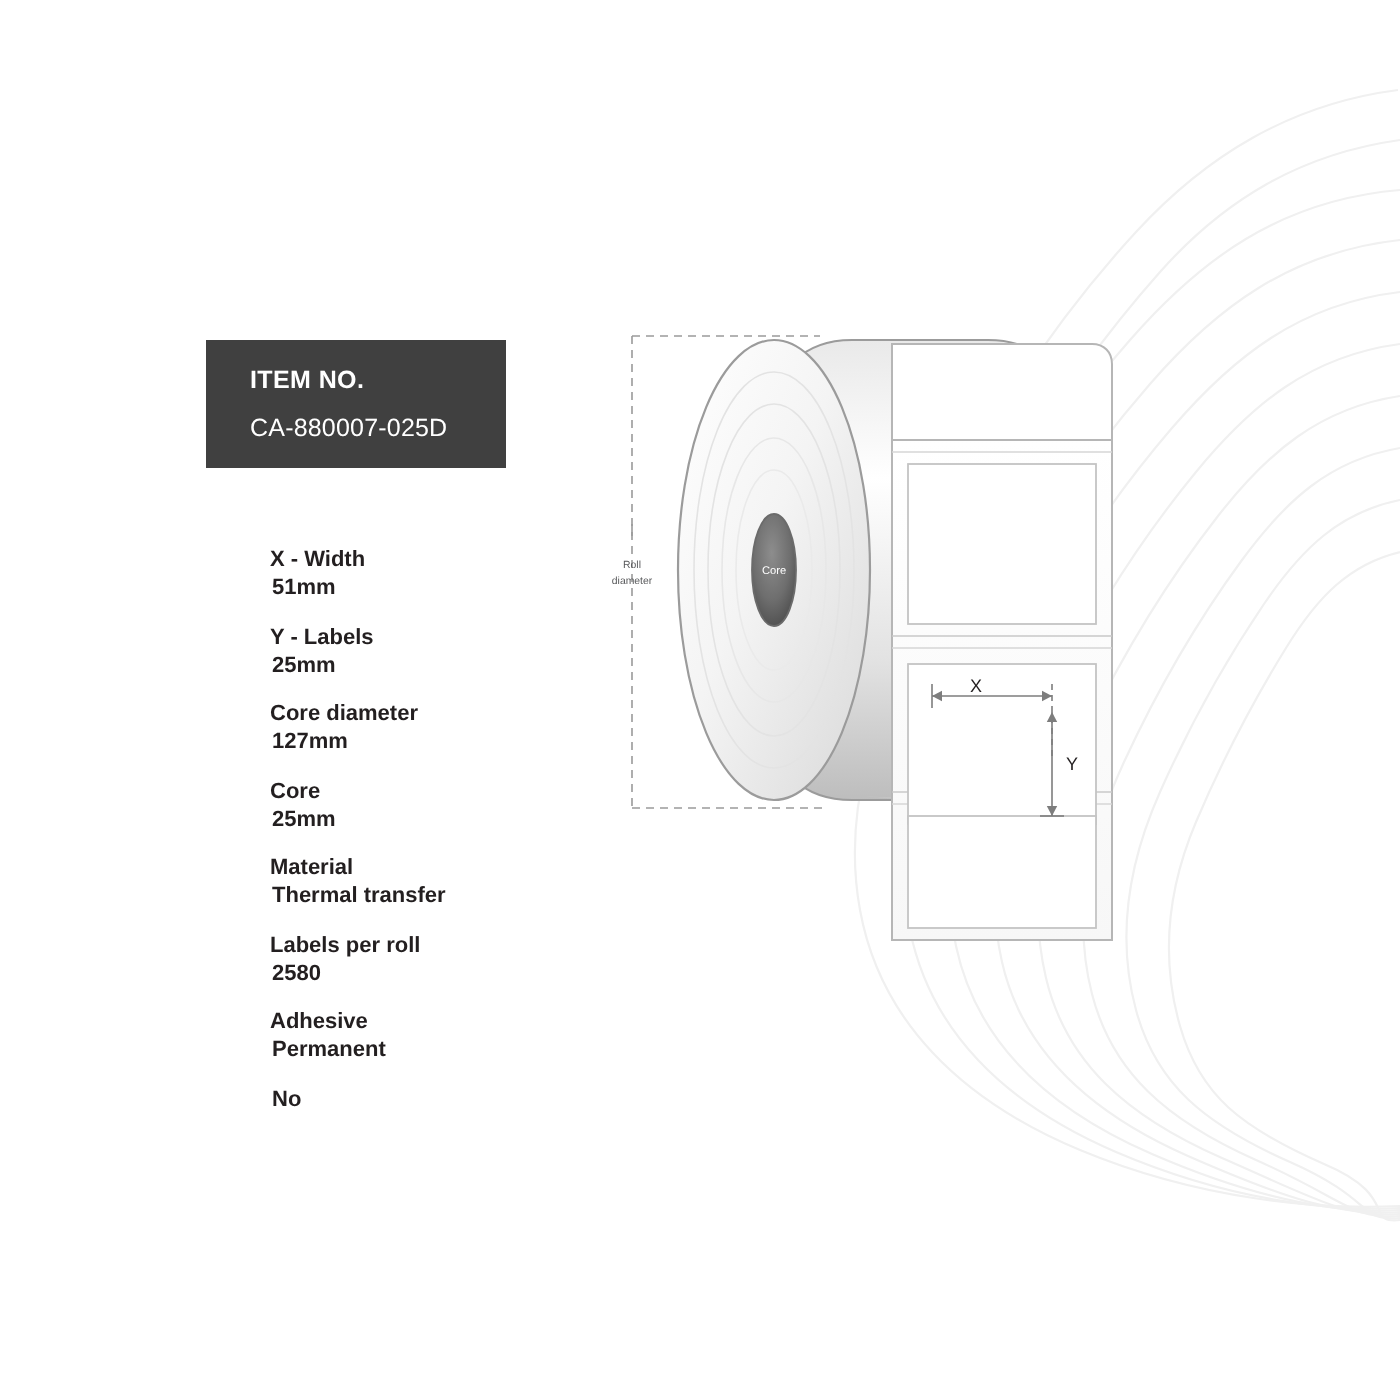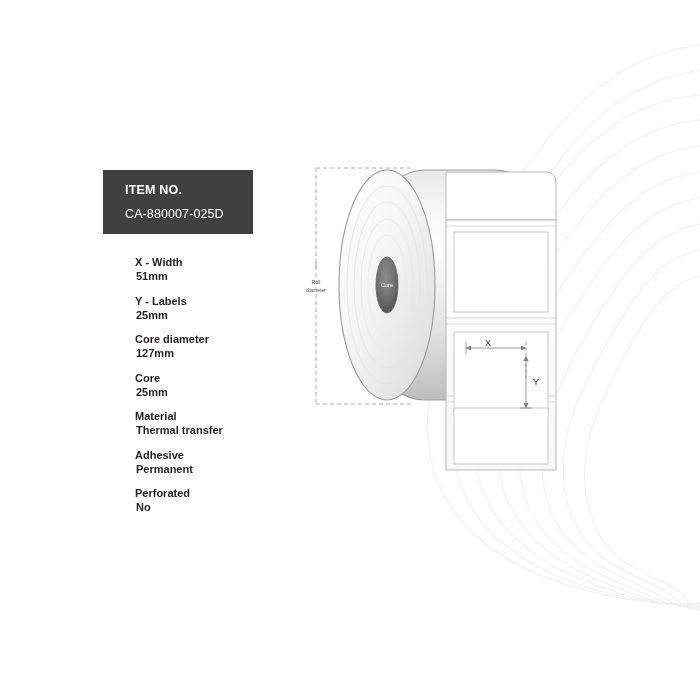--- a/index.html
+++ b/index.html
@@ -52,21 +52,21 @@
     left: 22px;
     top: 37px;
     font-size: 12.5px;
     font-weight: normal;
     letter-spacing: 0.1px;
   }
 
   .spec-list {
     position: absolute;
     left: 135px;
-    top: 255px;
+    top: 273px;
     width: 190px;
     z-index: 3;
   }
   .spec {
     margin-bottom: 9.5px;
   }
   .spec-label {
     display: block;
     font-size: 11px;
     font-weight: bold;
@@ -150,25 +150,28 @@
     </div>
     <div class="spec">
       <span class="spec-label">Core</span>
       <span class="spec-value">25mm</span>
     </div>
     <div class="spec">
       <span class="spec-label">Material</span>
       <span class="spec-value">Thermal transfer</span>
     </div>
     <div class="spec">
+      <span class="spec-label">Labels per roll</span>
+      <span class="spec-value">2580</span>
+    </div>
+    <div class="spec">
       <span class="spec-label">Adhesive</span>
       <span class="spec-value">Permanent</span>
     </div>
     <div class="spec">
-      <span class="spec-label">Perforated</span>
       <span class="spec-value">No</span>
     </div>
   </div>
 
   <div class="illustration">
     <svg width="330" height="420" viewBox="0 0 330 420">
       <defs>
         <linearGradient id="rollFace" x1="0" y1="0" x2="1" y2="1">
           <stop offset="0%" stop-color="#ffffff"></stop>
           <stop offset="45%" stop-color="#f4f4f4"></stop>

